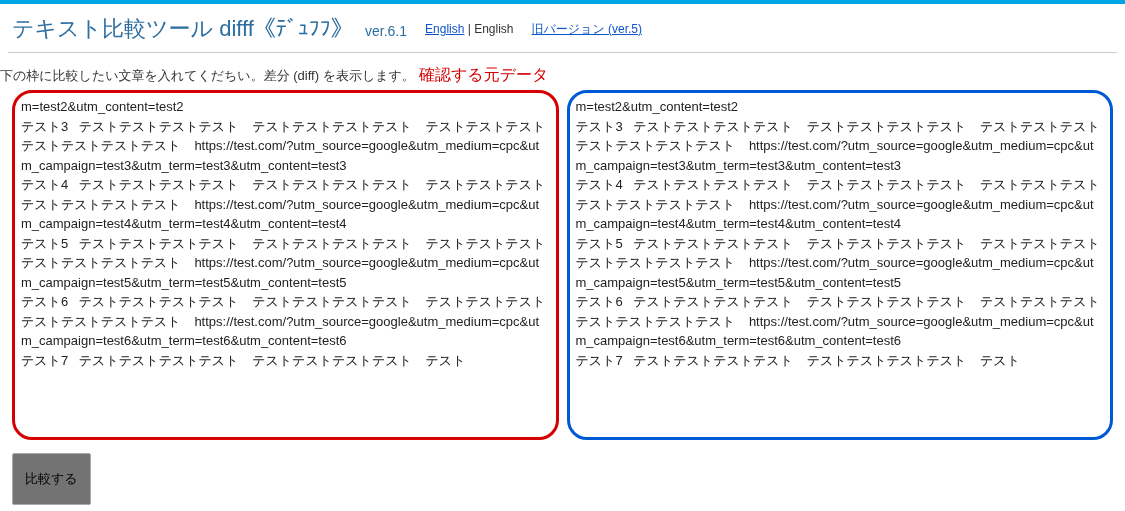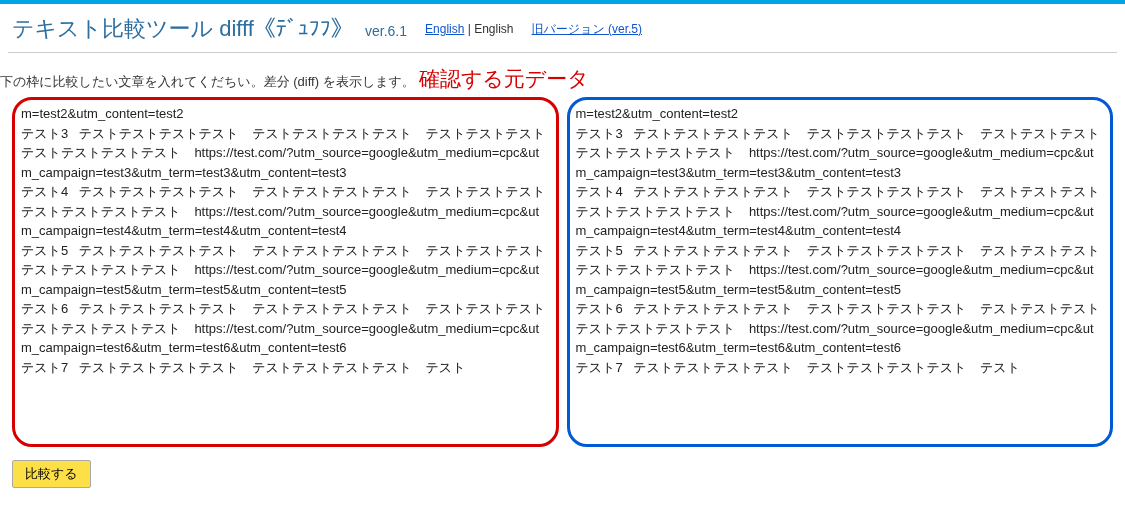--- a/index.html
+++ b/index.html
@@ -8,21 +8,21 @@
     .header { padding: 10px 12px 8px; display: flex; align-items: center; gap: 18px; }
     .title { font-size: 22px; color: #2c6ea0; font-weight: normal; }
     .title .ver { font-size: 14px; color: #2c6ea0; margin-left: 6px; }
     .langs { font-size: 12px; color: #333; }
     .langs a { color: #1155cc; text-decoration: underline; }
     .oldver { font-size: 12px; }
     .oldver a { color: #1155cc; }
     hr.sep { border: none; border-top: 1px solid #ccc; margin: 0 8px 8px; }
     .toprow { display: flex; align-items: baseline; padding: 4px 26px 4px 0; }
     .instr { font-size: 13px; color: #333; }
-    .label-left { color: #d60000; font-size: 21px; margin-left: 4px; }
+    .label-left { color: #d60000; font-size: 16px; margin-left: 4px; }
     .label-right { color: #005ad6; font-size: 16px; margin-left: auto; }
     .panes { display: flex; gap: 8px; padding: 0 12px; }
     .pane { flex: 1; }
     .pane.left textarea { border: 3px solid #d60000; }
     .pane.right textarea { border: 3px solid #005ad6; }
     textarea {
       width: 100%;
       height: 350px;
       resize: none;
       font-family: Arial, sans-serif;
@@ -33,22 +33,22 @@
       white-space: pre-wrap;
       word-break: break-all;
       color: #222;
       text-decoration-skip-ink: none;
       border-radius: 20px;
     }
     .btnrow { padding: 10px 12px; }
     button.compare {
       font-family: inherit;
       font-size: 13px;
-      padding: 4px 12px;
-      background: #fde047;
+      padding: 16px 12px;
+      background: #737373;
       border: 1px solid #aaa;
       border-radius: 2px;
       cursor: pointer;
     }
   </style>
 </head>
 <body>
 
 <div class="topbar"></div>
 

